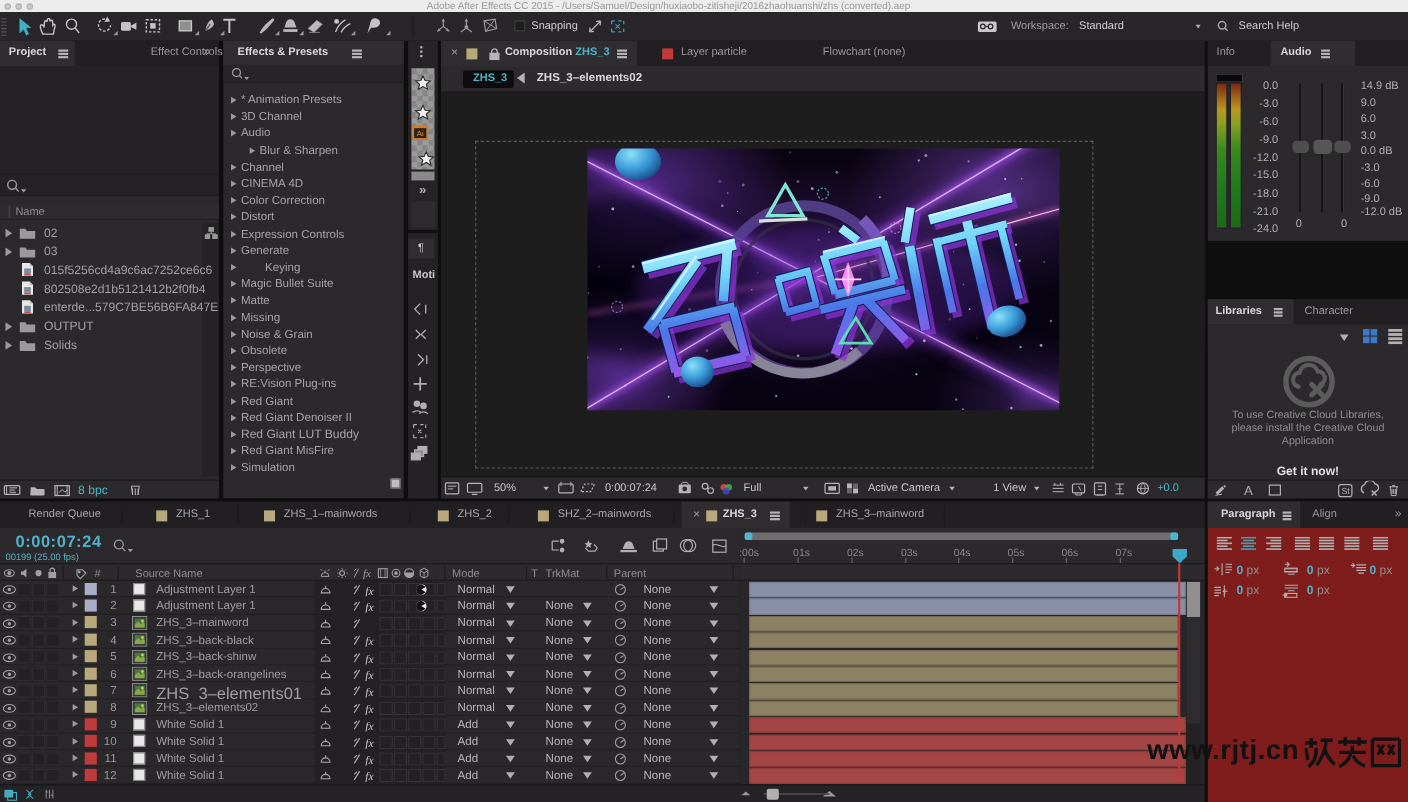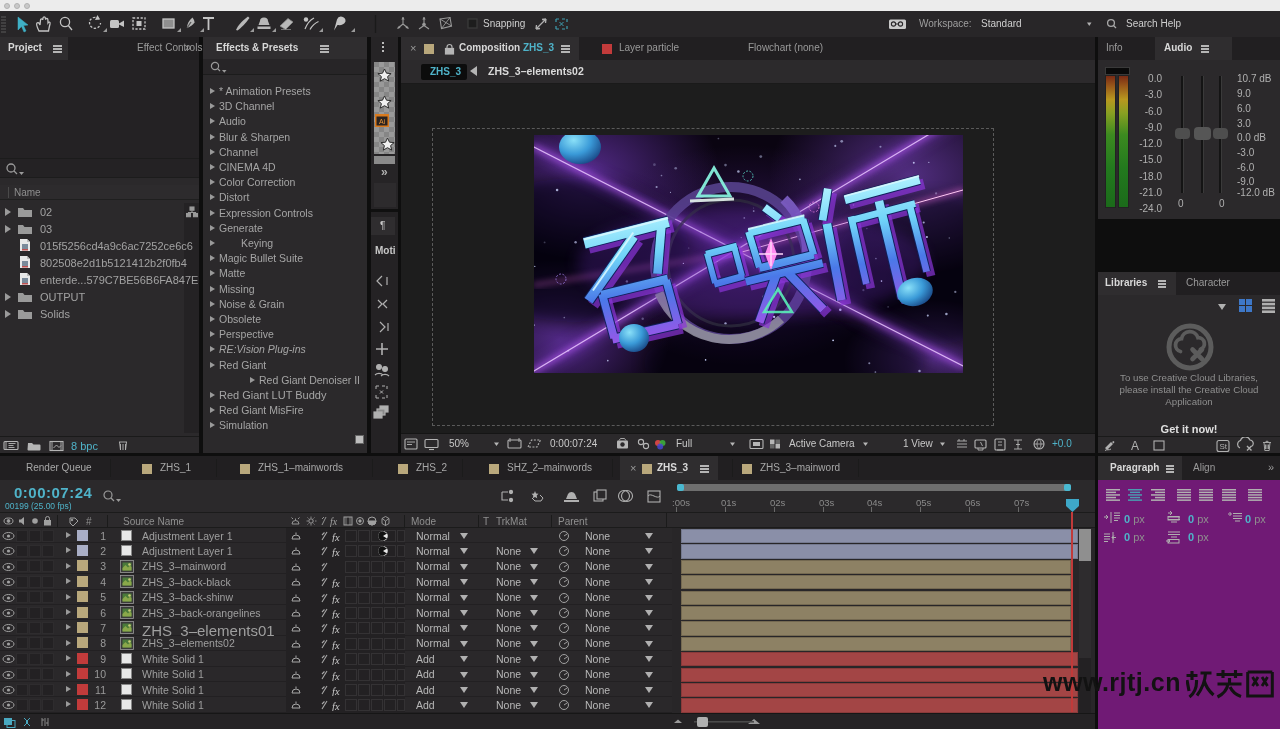--- a/index.html
+++ b/index.html
@@ -14,20 +14,21 @@
   .cy { color:#4fb3c9; }
 </style>
 </head>
 <body>
 <div id="root">
 
   <div class="abs" style="left:0;top:0;width:1280px;height:11px;background:#ececec;">
     <div class="abs" style="left:4px;top:2.5px;width:6px;height:6px;border-radius:50%;background:#c9c9c9;border:0.5px solid #b2b2b2;"></div>
     <div class="abs" style="left:14px;top:2.5px;width:6px;height:6px;border-radius:50%;background:#c9c9c9;border:0.5px solid #b2b2b2;"></div>
     <div class="abs" style="left:24px;top:2.5px;width:6px;height:6px;border-radius:50%;background:#c9c9c9;border:0.5px solid #b2b2b2;"></div>
+    <div class="abs" style="left:388px;top:0px;width:460px;font-size:9px;color:#999;line-height:11px;">Adobe After Effects CC 2015 - /Users/Samuel/Design/huxiaobo-zitisheji/2016zhaohuanshi/zhs (converted).aep</div>
   </div>
 
   <div class="abs" style="left:0;top:11px;width:1280px;height:26px;background:#282628;" id="toolbar">
     <svg class="abs" style="left:0;top:0" width="1280" height="26" fill="none" stroke="#c4c4c4" stroke-width="1.3">
 
       <g stroke="#5a5a5a" stroke-width="1">
         <path d="M1 6h5M1 9h5M1 12h5M1 15h5M1 18h5M1 21h5"></path>
       </g>
 
       <path d="M18 6 L18 19 L21.5 15.5 L24 21 L26 20 L23.5 14.5 L28 14 Z" fill="#3fb0c6" stroke="#3fb0c6" stroke-width="0.5"></path>
@@ -234,21 +235,21 @@
           <div class="abs txt" style="left:16px;top:1px;font-size:10.5px;color:#a5a5a5;">* Animation Presets</div>
         </div>
         <div class="abs" style="left: 0px; top: 62.2px; width: 164px; height: 15px;">
           <div class="abs" style="left:7px;top:4px;width:0;height:0;border-top:3.5px solid transparent;border-bottom:3.5px solid transparent;border-left:5.5px solid #9a9a9a;"></div>
           <div class="abs txt" style="left:16px;top:1px;font-size:10.5px;color:#a5a5a5;">3D Channel</div>
         </div>
         <div class="abs" style="left: 0px; top: 77.4px; width: 164px; height: 15px;">
           <div class="abs" style="left:7px;top:4px;width:0;height:0;border-top:3.5px solid transparent;border-bottom:3.5px solid transparent;border-left:5.5px solid #9a9a9a;"></div>
           <div class="abs txt" style="left:16px;top:1px;font-size:10.5px;color:#a5a5a5;">Audio</div>
         </div>
-        <div class="abs" style="left: 0px; top: 92.6px; width: 164px; height: 15px; text-decoration: underline;">
+        <div class="abs" style="left: 17px; top: 92.6px; width: 164px; height: 15px; text-decoration: underline;">
           <div class="abs" style="left:7px;top:4px;width:0;height:0;border-top:3.5px solid transparent;border-bottom:3.5px solid transparent;border-left:5.5px solid #9a9a9a;"></div>
           <div class="abs txt" style="left:16px;top:1px;font-size:10.5px;color:#a5a5a5;">Blur &amp; Sharpen</div>
         </div>
         <div class="abs" style="left: 0px; top: 107.8px; width: 164px; height: 15px;">
           <div class="abs" style="left:7px;top:4px;width:0;height:0;border-top:3.5px solid transparent;border-bottom:3.5px solid transparent;border-left:5.5px solid #9a9a9a;"></div>
           <div class="abs txt" style="left:16px;top:1px;font-size:10.5px;color:#a5a5a5;">Channel</div>
         </div>
         <div class="abs" style="left: 0px; top: 123px; width: 164px; height: 15px;">
           <div class="abs" style="left:7px;top:4px;width:0;height:0;border-top:3.5px solid transparent;border-bottom:3.5px solid transparent;border-left:5.5px solid #9a9a9a;"></div>
           <div class="abs txt" style="left:16px;top:1px;font-size:10.5px;color:#a5a5a5;">CINEMA 4D</div>
@@ -292,27 +293,27 @@
         <div class="abs" style="left: 0px; top: 275px; width: 164px; height: 15px;">
           <div class="abs" style="left:7px;top:4px;width:0;height:0;border-top:3.5px solid transparent;border-bottom:3.5px solid transparent;border-left:5.5px solid #9a9a9a;"></div>
           <div class="abs txt" style="left:16px;top:1px;font-size:10.5px;color:#a5a5a5;">Obsolete</div>
         </div>
         <div class="abs" style="left: 0px; top: 290.2px; width: 164px; height: 15px;">
           <div class="abs" style="left:7px;top:4px;width:0;height:0;border-top:3.5px solid transparent;border-bottom:3.5px solid transparent;border-left:5.5px solid #9a9a9a;"></div>
           <div class="abs txt" style="left:16px;top:1px;font-size:10.5px;color:#a5a5a5;">Perspective</div>
         </div>
         <div class="abs" style="left: 0px; top: 305.4px; width: 164px; height: 15px;">
           <div class="abs" style="left:7px;top:4px;width:0;height:0;border-top:3.5px solid transparent;border-bottom:3.5px solid transparent;border-left:5.5px solid #9a9a9a;"></div>
-          <div class="abs txt" style="left:16px;top:1px;font-size:10.5px;color:#a5a5a5;font-style:italic;">RE:Vision Plug-ins</div>
+          <div class="abs txt" style="left:16px;top:1px;font-size:10.5px;color:#a5a5a5;">RE:Vision Plug-ins</div>
         </div>
         <div class="abs" style="left: 0px; top: 320.6px; width: 164px; height: 15px;">
           <div class="abs" style="left:7px;top:4px;width:0;height:0;border-top:3.5px solid transparent;border-bottom:3.5px solid transparent;border-left:5.5px solid #9a9a9a;"></div>
           <div class="abs txt" style="left:16px;top:1px;font-size:10.5px;color:#a5a5a5;">Red Giant</div>
         </div>
-        <div class="abs" style="left: 0px; top: 335.8px; width: 164px; height: 15px; margin-left: 40px;">
+        <div class="abs" style="left: 0px; top: 335.8px; width: 164px; height: 15px;">
           <div class="abs" style="left:7px;top:4px;width:0;height:0;border-top:3.5px solid transparent;border-bottom:3.5px solid transparent;border-left:5.5px solid #9a9a9a;"></div>
           <div class="abs txt" style="left:16px;top:1px;font-size:10.5px;color:#a5a5a5;">Red Giant Denoiser II</div>
         </div>
         <div class="abs" style="left: 0px; top: 351px; width: 164px; height: 15px;">
           <div class="abs" style="left:7px;top:4px;width:0;height:0;border-top:3.5px solid transparent;border-bottom:3.5px solid transparent;border-left:5.5px solid #9a9a9a;"></div>
           <div class="abs txt" style="left:16px;top:1px;font-size:11px;color:#a5a5a5;">Red Giant LUT Buddy</div>
         </div>
         <div class="abs" style="left: 0px; top: 366.2px; width: 164px; height: 15px;">
           <div class="abs" style="left:7px;top:4px;width:0;height:0;border-top:3.5px solid transparent;border-bottom:3.5px solid transparent;border-left:5.5px solid #9a9a9a;"></div>
           <div class="abs txt" style="left:16px;top:1px;font-size:10.5px;color:#a5a5a5;">Red Giant MisFire</div>
@@ -695,21 +696,21 @@
     <div class="abs txt" style="left:121px;top:161px;font-size:10px;color:#b0b0b0;">0</div>
   <div class="abs txt" style="left: 34px; top: 36px; width: 30px; text-align: right; font-size: 10px; color: rgb(176, 176, 176);">0.0</div>
       <div class="abs txt" style="left: 34px; top: 52px; width: 30px; text-align: right; font-size: 10px; color: rgb(176, 176, 176);">-3.0</div>
       <div class="abs txt" style="left: 34px; top: 69px; width: 30px; text-align: right; font-size: 10px; color: rgb(176, 176, 176);">-6.0</div>
       <div class="abs txt" style="left: 34px; top: 85px; width: 30px; text-align: right; font-size: 10px; color: rgb(176, 176, 176);">-9.0</div>
       <div class="abs txt" style="left: 34px; top: 101px; width: 30px; text-align: right; font-size: 10px; color: rgb(176, 176, 176);">-12.0</div>
       <div class="abs txt" style="left: 34px; top: 117px; width: 30px; text-align: right; font-size: 10px; color: rgb(176, 176, 176);">-15.0</div>
       <div class="abs txt" style="left: 34px; top: 134px; width: 30px; text-align: right; font-size: 10px; color: rgb(176, 176, 176);">-18.0</div>
       <div class="abs txt" style="left: 34px; top: 150px; width: 30px; text-align: right; font-size: 10px; color: rgb(176, 176, 176);">-21.0</div>
       <div class="abs txt" style="left: 34px; top: 166px; width: 30px; text-align: right; font-size: 10px; color: rgb(176, 176, 176);">-24.0</div>
-      <div class="abs txt" style="left: 139px; top: 36px; font-size: 10px; color: rgb(176, 176, 176); white-space: nowrap;">10.7 dB</div>
+      <div class="abs txt" style="left: 139px; top: 36px; font-size: 10px; color: rgb(176, 176, 176); white-space: nowrap;">14.9 dB</div>
       <div class="abs txt" style="left: 139px; top: 50.5px; font-size: 10px; color: rgb(176, 176, 176); white-space: nowrap;">9.0</div>
       <div class="abs txt" style="left: 139px; top: 66px; font-size: 10px; color: rgb(176, 176, 176); white-space: nowrap;">6.0</div>
       <div class="abs txt" style="left: 139px; top: 81px; font-size: 10px; color: rgb(176, 176, 176); white-space: nowrap;">3.0</div>
       <div class="abs txt" style="left: 139px; top: 94.5px; font-size: 10px; color: rgb(176, 176, 176); white-space: nowrap;">0.0 dB</div>
       <div class="abs txt" style="left: 139px; top: 110px; font-size: 10px; color: rgb(176, 176, 176); white-space: nowrap;">-3.0</div>
       <div class="abs txt" style="left: 139px; top: 124.5px; font-size: 10px; color: rgb(176, 176, 176); white-space: nowrap;">-6.0</div>
       <div class="abs txt" style="left: 139px; top: 139px; font-size: 10px; color: rgb(176, 176, 176); white-space: nowrap;">-9.0</div>
       <div class="abs txt" style="left: 139px; top: 150px; font-size: 10px; color: rgb(176, 176, 176); white-space: nowrap;">-12.0 dB</div>
     </div>
 
@@ -1395,21 +1396,21 @@
         <path d="M24 4 l4 4 -4 4 M30 4 l-4 4 4 4" stroke="#49a8c0"></path>
         <path d="M42 4 v8 M45 4 v8 M48 4 v8 M42 6 h2 M46 9 h2" stroke="#8a8a8a"></path>
         <path d="M674 9 l4-3.5 4 3.5Z" fill="#9a9a9a" stroke="none"></path>
         <path d="M748 10 l6-5 6 5Z" fill="#9a9a9a" stroke="none"></path>
         <rect x="694" y="3" width="60" height="1.6" fill="#4a4a4a" stroke="none" transform="translate(0,4)"></rect>
       </svg>
       <div class="abs" style="left:697px;top:2.5px;width:11px;height:10px;background:#b0b0b0;border-radius:2px;"></div>
     </div>
   </div>
 
-  <div class="abs" style="left:1098px;top:456px;width:182px;height:273px;background:#701a75;" id="parapanel">
+  <div class="abs" style="left:1098px;top:456px;width:182px;height:273px;background:#7f1d1d;" id="parapanel">
     <div class="abs tabstrip" style="left:0;top:0;width:182px;height:24px;"></div>
     <div class="abs tab-act" style="left:0;top:0;width:84px;height:24px;"></div>
     <div class="abs txt" style="left:12px;top:6px;color:#d8d8d8;font-size:10px;font-weight:bold;">Paragraph</div>
     <div class="abs" style="left:68px;top:9px;width:8px;height:1.5px;background:#b5b5b5;box-shadow:0 3px #b5b5b5, 0 6px #b5b5b5;"></div>
     <div class="abs txt" style="left:95px;top:6px;color:#9a9a9a;font-size:10px;">Align</div>
     <div class="abs txt" style="left:170px;top:5px;color:#9a9a9a;font-size:11px;">»</div>
     <div id="aligns"></div>
     <svg class="abs" style="left:4px;top:55px;" width="175" height="35" fill="none" stroke="#b0b0b0" stroke-width="1">
       <g id="pfields"></g>
       <path d="M2 6 l4 0 M4 4 l2 2 -2 2 M9 1 v11 M12 2 h6 M12 4.5 h6 M12 7 h6 M12 9.5 h4"></path>

